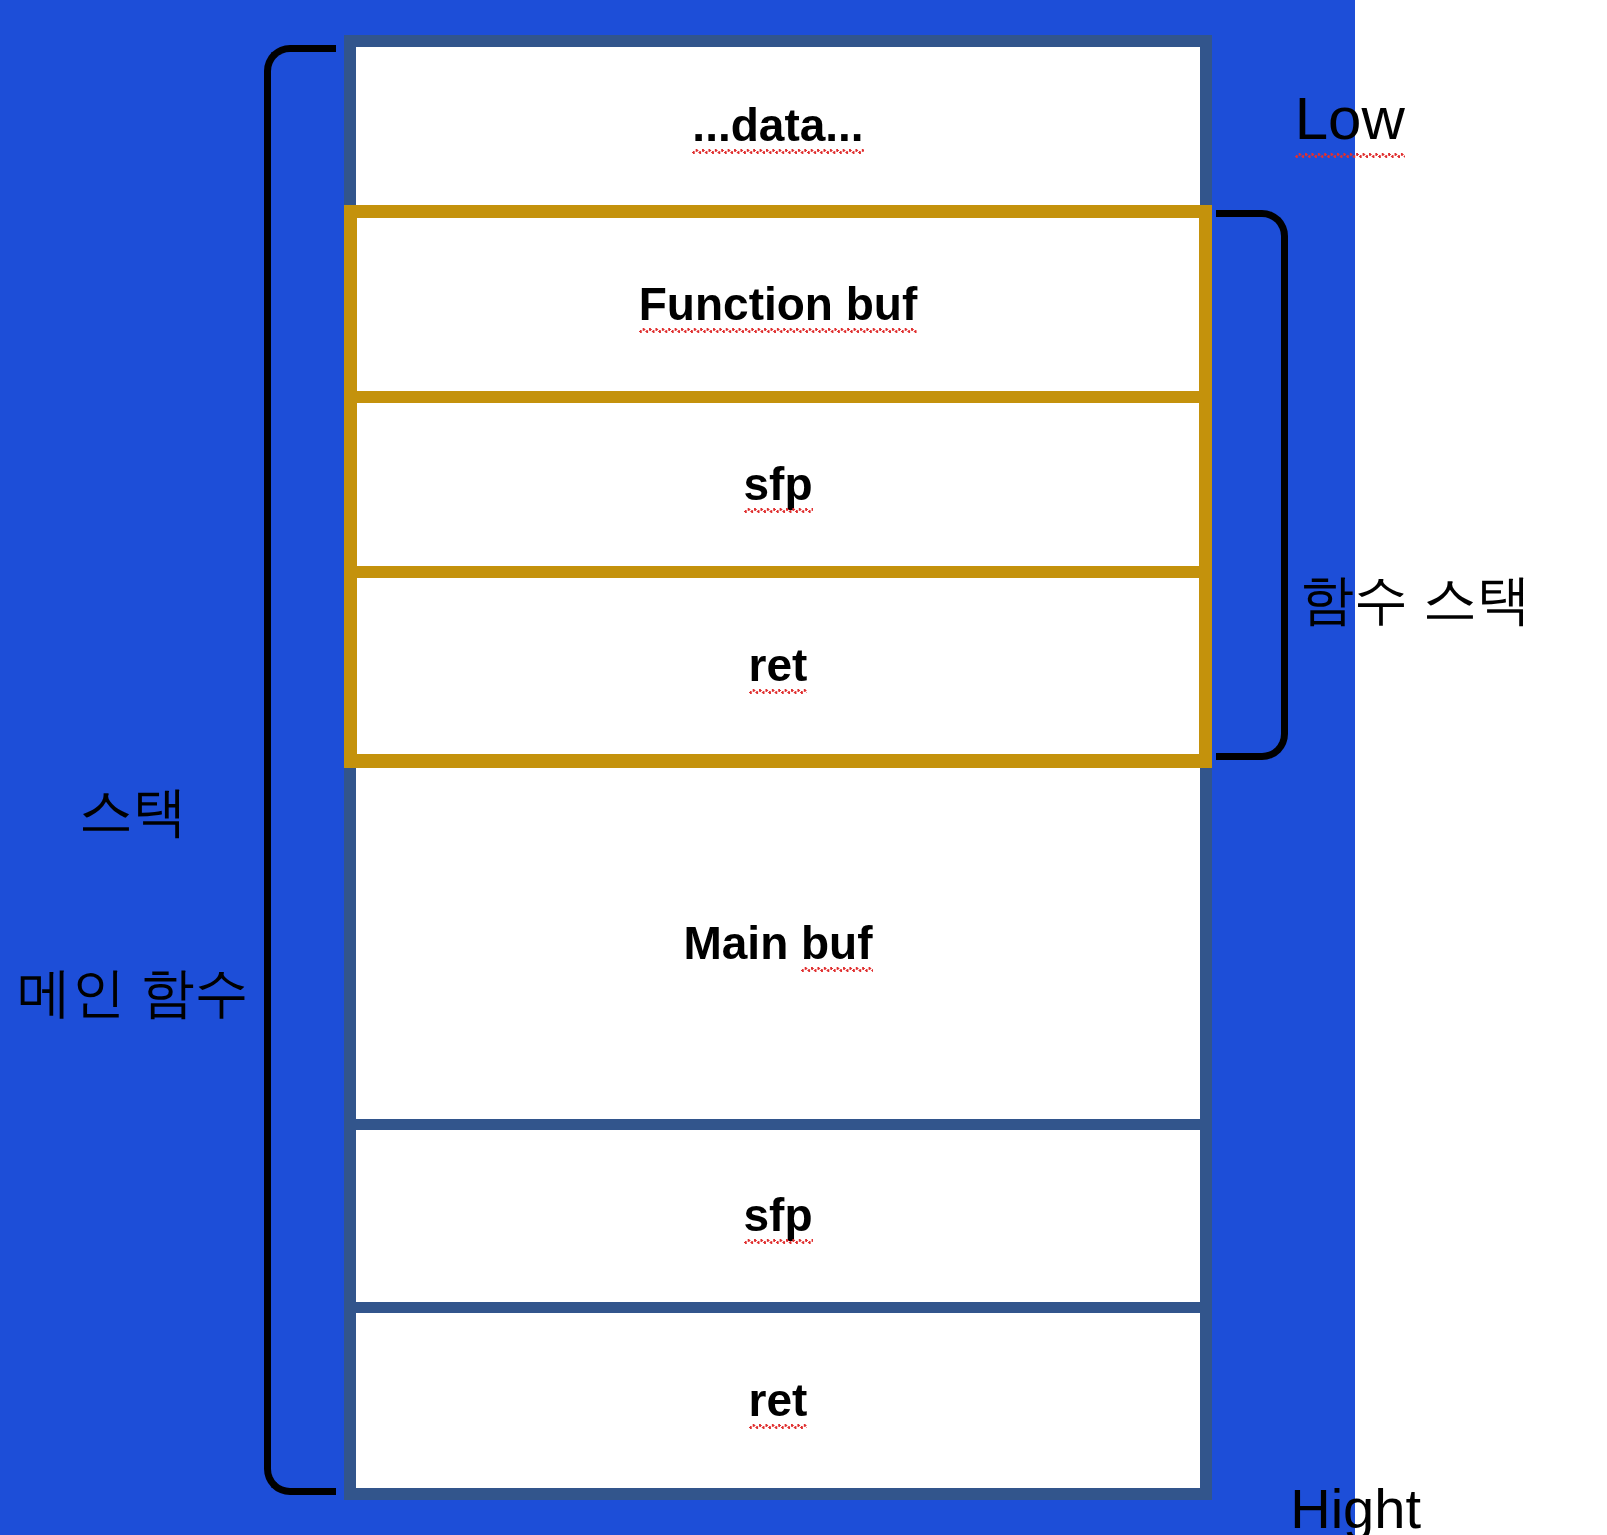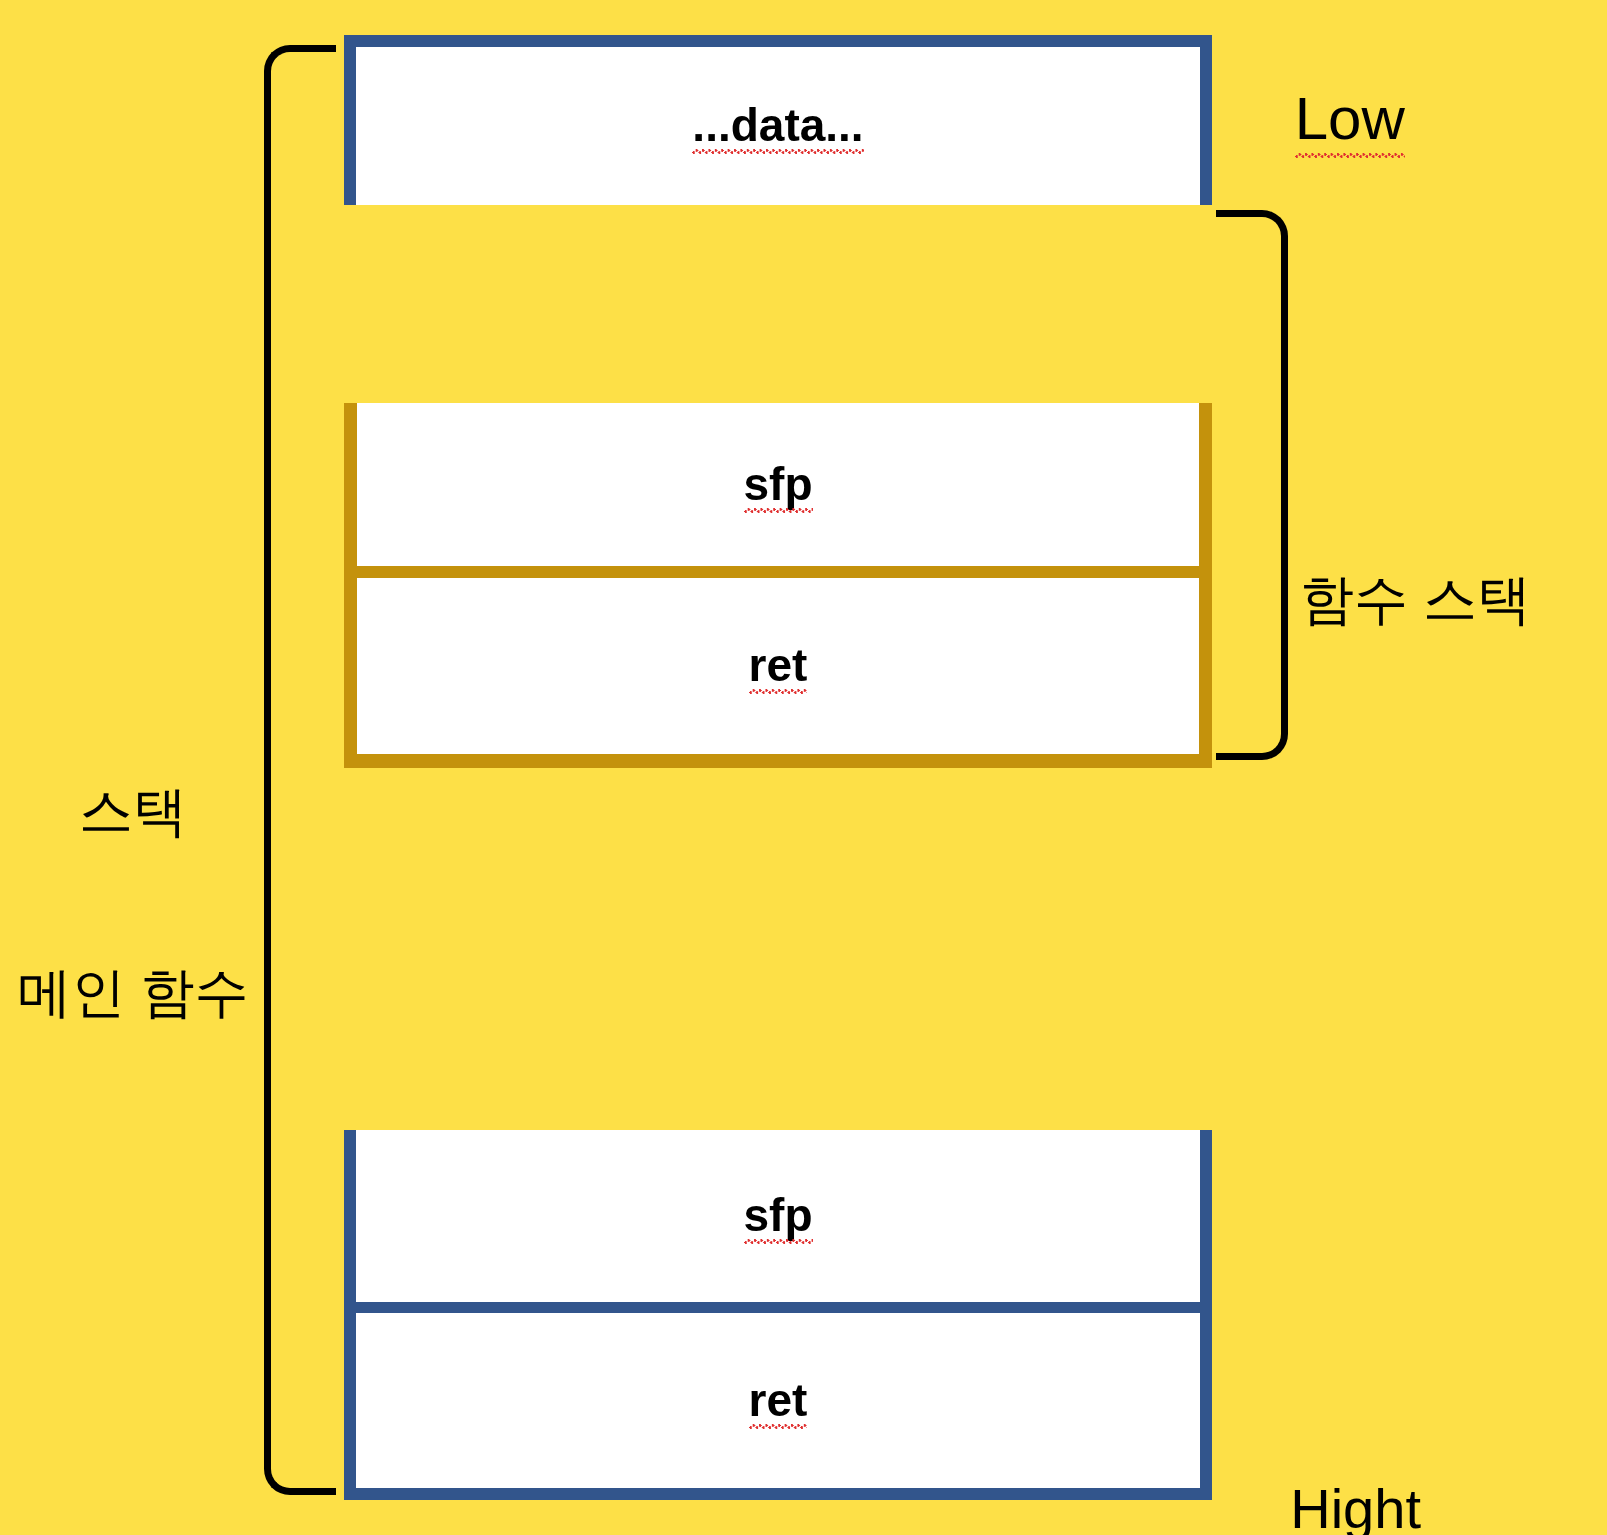--- a/index.html
+++ b/index.html
@@ -8,23 +8,23 @@
     background: #ffffff;
   }
   body {
     width: 1607px;
     height: 1535px;
     font-family: "Liberation Sans", sans-serif;
     overflow: hidden;
   }
   #stage {
     position: relative;
-    width: 1607px;
+    width: 1355px;
     height: 1535px;
-    background: #fde047;
+    background: #1d4ed8;
   }
 
   
   .mem-box {
     position: absolute;
     left: 344px;
     top: 35px;
     width: 868px;
     height: 1465px;
     box-sizing: border-box;
@@ -155,29 +155,35 @@
   <div class="bracket bracket-left"></div>
 
   <div class="bracket bracket-right"></div>
 
   <div class="mem-box">
 
     <div class="seg seg-blue top-cap" style="top:0px; height:170px;">
       <span class="seg-label"><span class="sq">...data...</span></span>
     </div>
 
+    <div class="seg seg-gold top-cap bot-div" style="top:170px; height:198px;">
+      <span class="seg-label"><span class="sq">Function buf</span></span>
+    </div>
 
     <div class="seg seg-gold bot-div" style="top:368px; height:175px;">
       <span class="seg-label"><span class="sq">sfp</span></span>
     </div>
 
     <div class="seg seg-gold bot-cap" style="top:543px; height:190px;">
       <span class="seg-label"><span class="sq">ret</span></span>
     </div>
 
+    <div class="seg seg-blue bot-div" style="top:733px; height:362px;">
+      <span class="seg-label"><span>Main&nbsp;</span><span class="sq">buf</span></span>
+    </div>
 
     <div class="seg seg-blue bot-div" style="top:1095px; height:183px;">
       <span class="seg-label"><span class="sq">sfp</span></span>
     </div>
 
     <div class="seg seg-blue bot-cap" style="top:1278px; height:187px;">
       <span class="seg-label"><span class="sq">ret</span></span>
     </div>
 
   </div>

